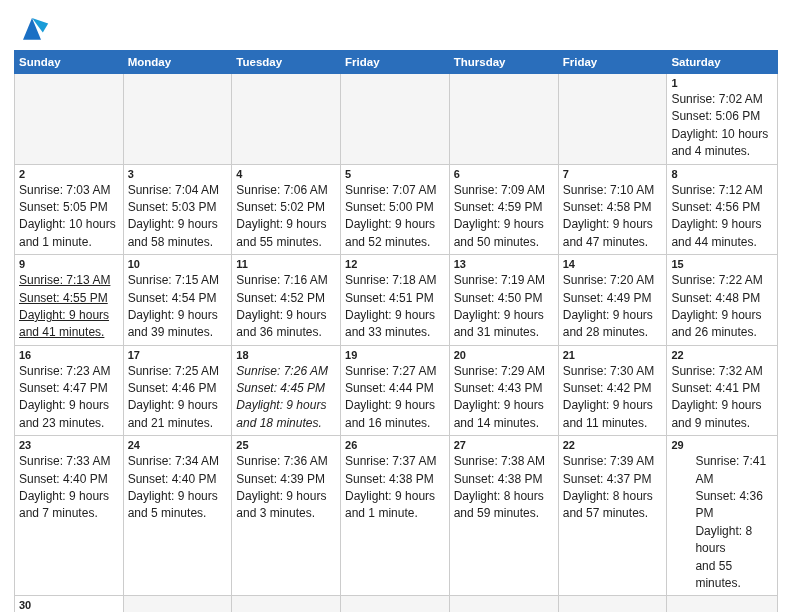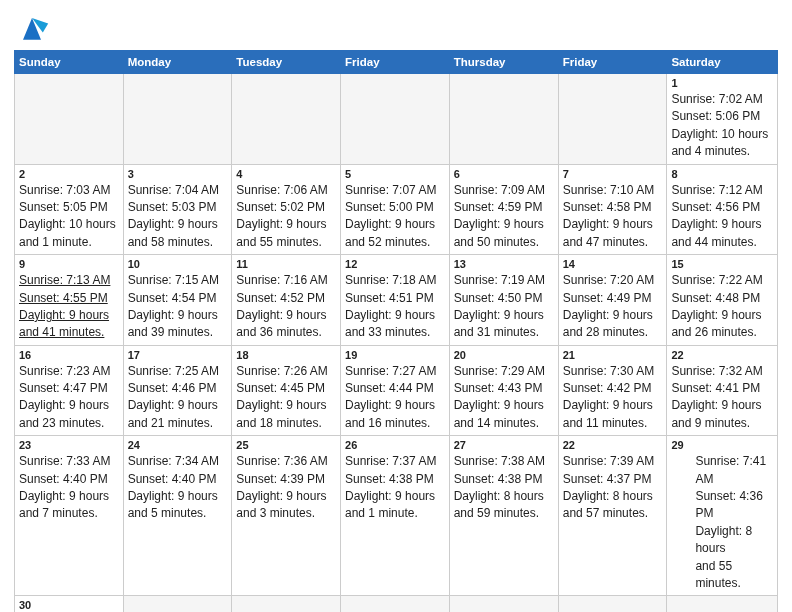--- a/index.html
+++ b/index.html
@@ -257,21 +257,21 @@
           </td>
           <td>
             <span class="day-number">17</span>
             <div class="day-info" style="white-space: pre-line;">Sunrise: 7:25 AM
 Sunset: 4:46 PM
 Daylight: 9 hours
 and 21 minutes.</div>
           </td>
           <td>
             <span class="day-number">18</span>
-            <div class="day-info" style="white-space: pre-line;">Sunrise: 7:26 AM
+            <div class="day-info" style="white-space: pre-line; font-style: italic;">Sunrise: 7:26 AM
 Sunset: 4:45 PM
 Daylight: 9 hours
 and 18 minutes.</div>
           </td>
           <td>
             <span class="day-number">19</span>
             <div class="day-info" style="white-space: pre-line;">Sunrise: 7:27 AM
 Sunset: 4:44 PM
 Daylight: 9 hours
 and 16 minutes.</div>

